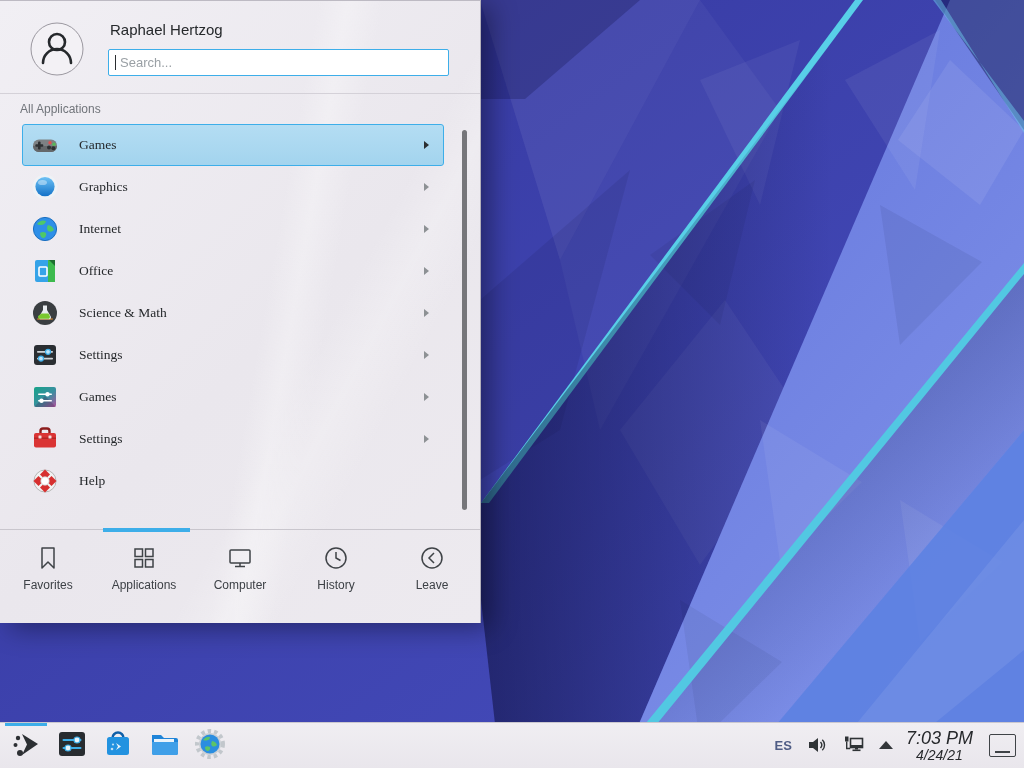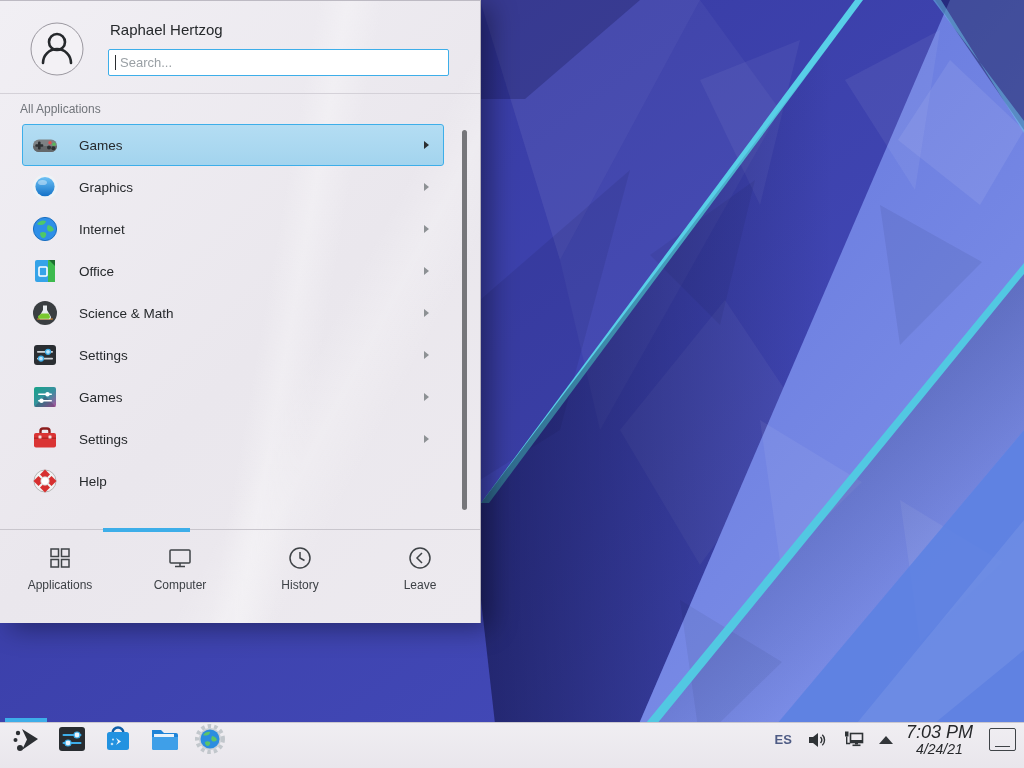--- a/index.html
+++ b/index.html
@@ -30,37 +30,37 @@
   .search-wrap input::placeholder { color:#9aa0a5; opacity:1; }
   .caret { position:absolute; left:7px; top:6px; width:1px; height:15px; background:#2a2d30; }
   .header-sep { position:absolute; left:0; top:92px; width:100%; height:1px; background:#d4d1d8; }
   .section-label { position:absolute; left:20px; top:101px; font-size:12px; color:#70747a; }
 
   .app-list { position:absolute; left:0; top:123px; width:100%; height:405px; overflow:hidden; }
   .row { height:42px; margin:0 36px 0 22px; display:flex; align-items:center; border:1px solid transparent; border-radius:3px; }
   .row.selected { background:linear-gradient(180deg,#b4ddf3,#a3d4ee); border-color:#3daee9; }
   .mi-icon { width:28px; height:28px; margin-left:8px; flex:none; }
   .mi-icon svg { display:block; }
-  .mi-label { margin-left:20px; font-size:13.5px; color:#26292c; }
+  .mi-label { margin-left:20px; font-size:13.5px; color:#26292c;font-family:Liberation Serif, serif; }
   .mi-arrow { margin-left:auto; margin-right:14px; width:0; height:0;
     border-left:5px solid #8d9194; border-top:4px solid transparent; border-bottom:4px solid transparent; }
   .row.selected .mi-arrow { border-left-color:#2c2f32; }
   .scroll-track { position:absolute; right:13px; top:6px; width:5px; height:380px; }
   .scroll-thumb { width:5px; height:100%; background:#76767a; border-radius:2.5px; }
 
   .tab-bar { position:absolute; left:0; top:528px; width:100%; height:84px; border-top:1px solid #c9c6cd; display:flex; }
   .tab-indicator { position:absolute; left:103px; top:-2px; width:87px; height:3.5px; background:#3daee9; }
   .tab { flex:1; display:flex; flex-direction:column; align-items:center; }
   .tab-icon { margin-top:15px; width:26px; height:26px; }
   .tab-label { margin-top:7px; font-size:12px; color:#3d4146; }
 
   
   .panel { position:absolute; left:0; top:722px; width:1024px; height:46px;
     background:linear-gradient(180deg,#f0eef2,#e9e6ec); border-top:1px solid #cbc8cf;
-    display:flex; align-items:flex-start; z-index:4; }
+    display:flex; align-items:center; z-index:4; }
   .launchers { display:flex; align-items:center; gap:10px; padding-left:8px; }
   .task-btn { position:relative; width:36px; height:36px; display:flex; align-items:center; justify-content:center; }
   .task-btn.active::before { content:""; position:absolute; top:-5px; left:-3px; right:-3px; height:3.5px; background:#3daee9; }
   .panel-spacer { flex:1; }
   .tray { display:flex; align-items:center; padding-right:8px; }
   .kbd-layout { font-size:13px; font-weight:bold; color:#4f5c85; margin-right:15px; }
   .tray-ic { margin-right:14px; display:flex; align-items:center; }
   .caret-up { width:0; height:0; border-left:7px solid transparent; border-right:7px solid transparent; border-bottom:8px solid #33363a; margin-right:13px; }
   .clock { text-align:center; line-height:1.05; margin-right:16px; color:#26282b;font-style:italic; }
   .clock .time { font-size:18px; }
@@ -295,20 +295,28 @@
       </div>
 
       <div class="scroll-track">
         <div class="scroll-thumb"></div>
       </div>
     </div>
 
     <div class="tab-bar">
       <div class="tab-indicator"></div>
 
+      <div class="tab">
+        <span class="tab-icon">
+          <svg width="26" height="26" viewBox="0 0 26 26">
+              <path d="M7 3 h12 v20 l-6 -6 -6 6 z" fill="none" stroke="#3f4347" stroke-width="1.5" stroke-linejoin="round"></path>
+            </svg>
+        </span>
+        <span class="tab-label">Favorites</span>
+      </div>
 
       <div class="tab">
         <span class="tab-icon">
           <svg width="26" height="26" viewBox="0 0 26 26" fill="none" stroke="#3f4347" stroke-width="1.5">
             <rect x="4" y="4" width="7.5" height="7.5"></rect>
               <rect x="14.5" y="4" width="7.5" height="7.5"></rect>
             <rect x="4" y="14.5" width="7.5" height="7.5"></rect>
               <rect x="14.5" y="14.5" width="7.5" height="7.5"></rect>
           </svg>
         </span>

